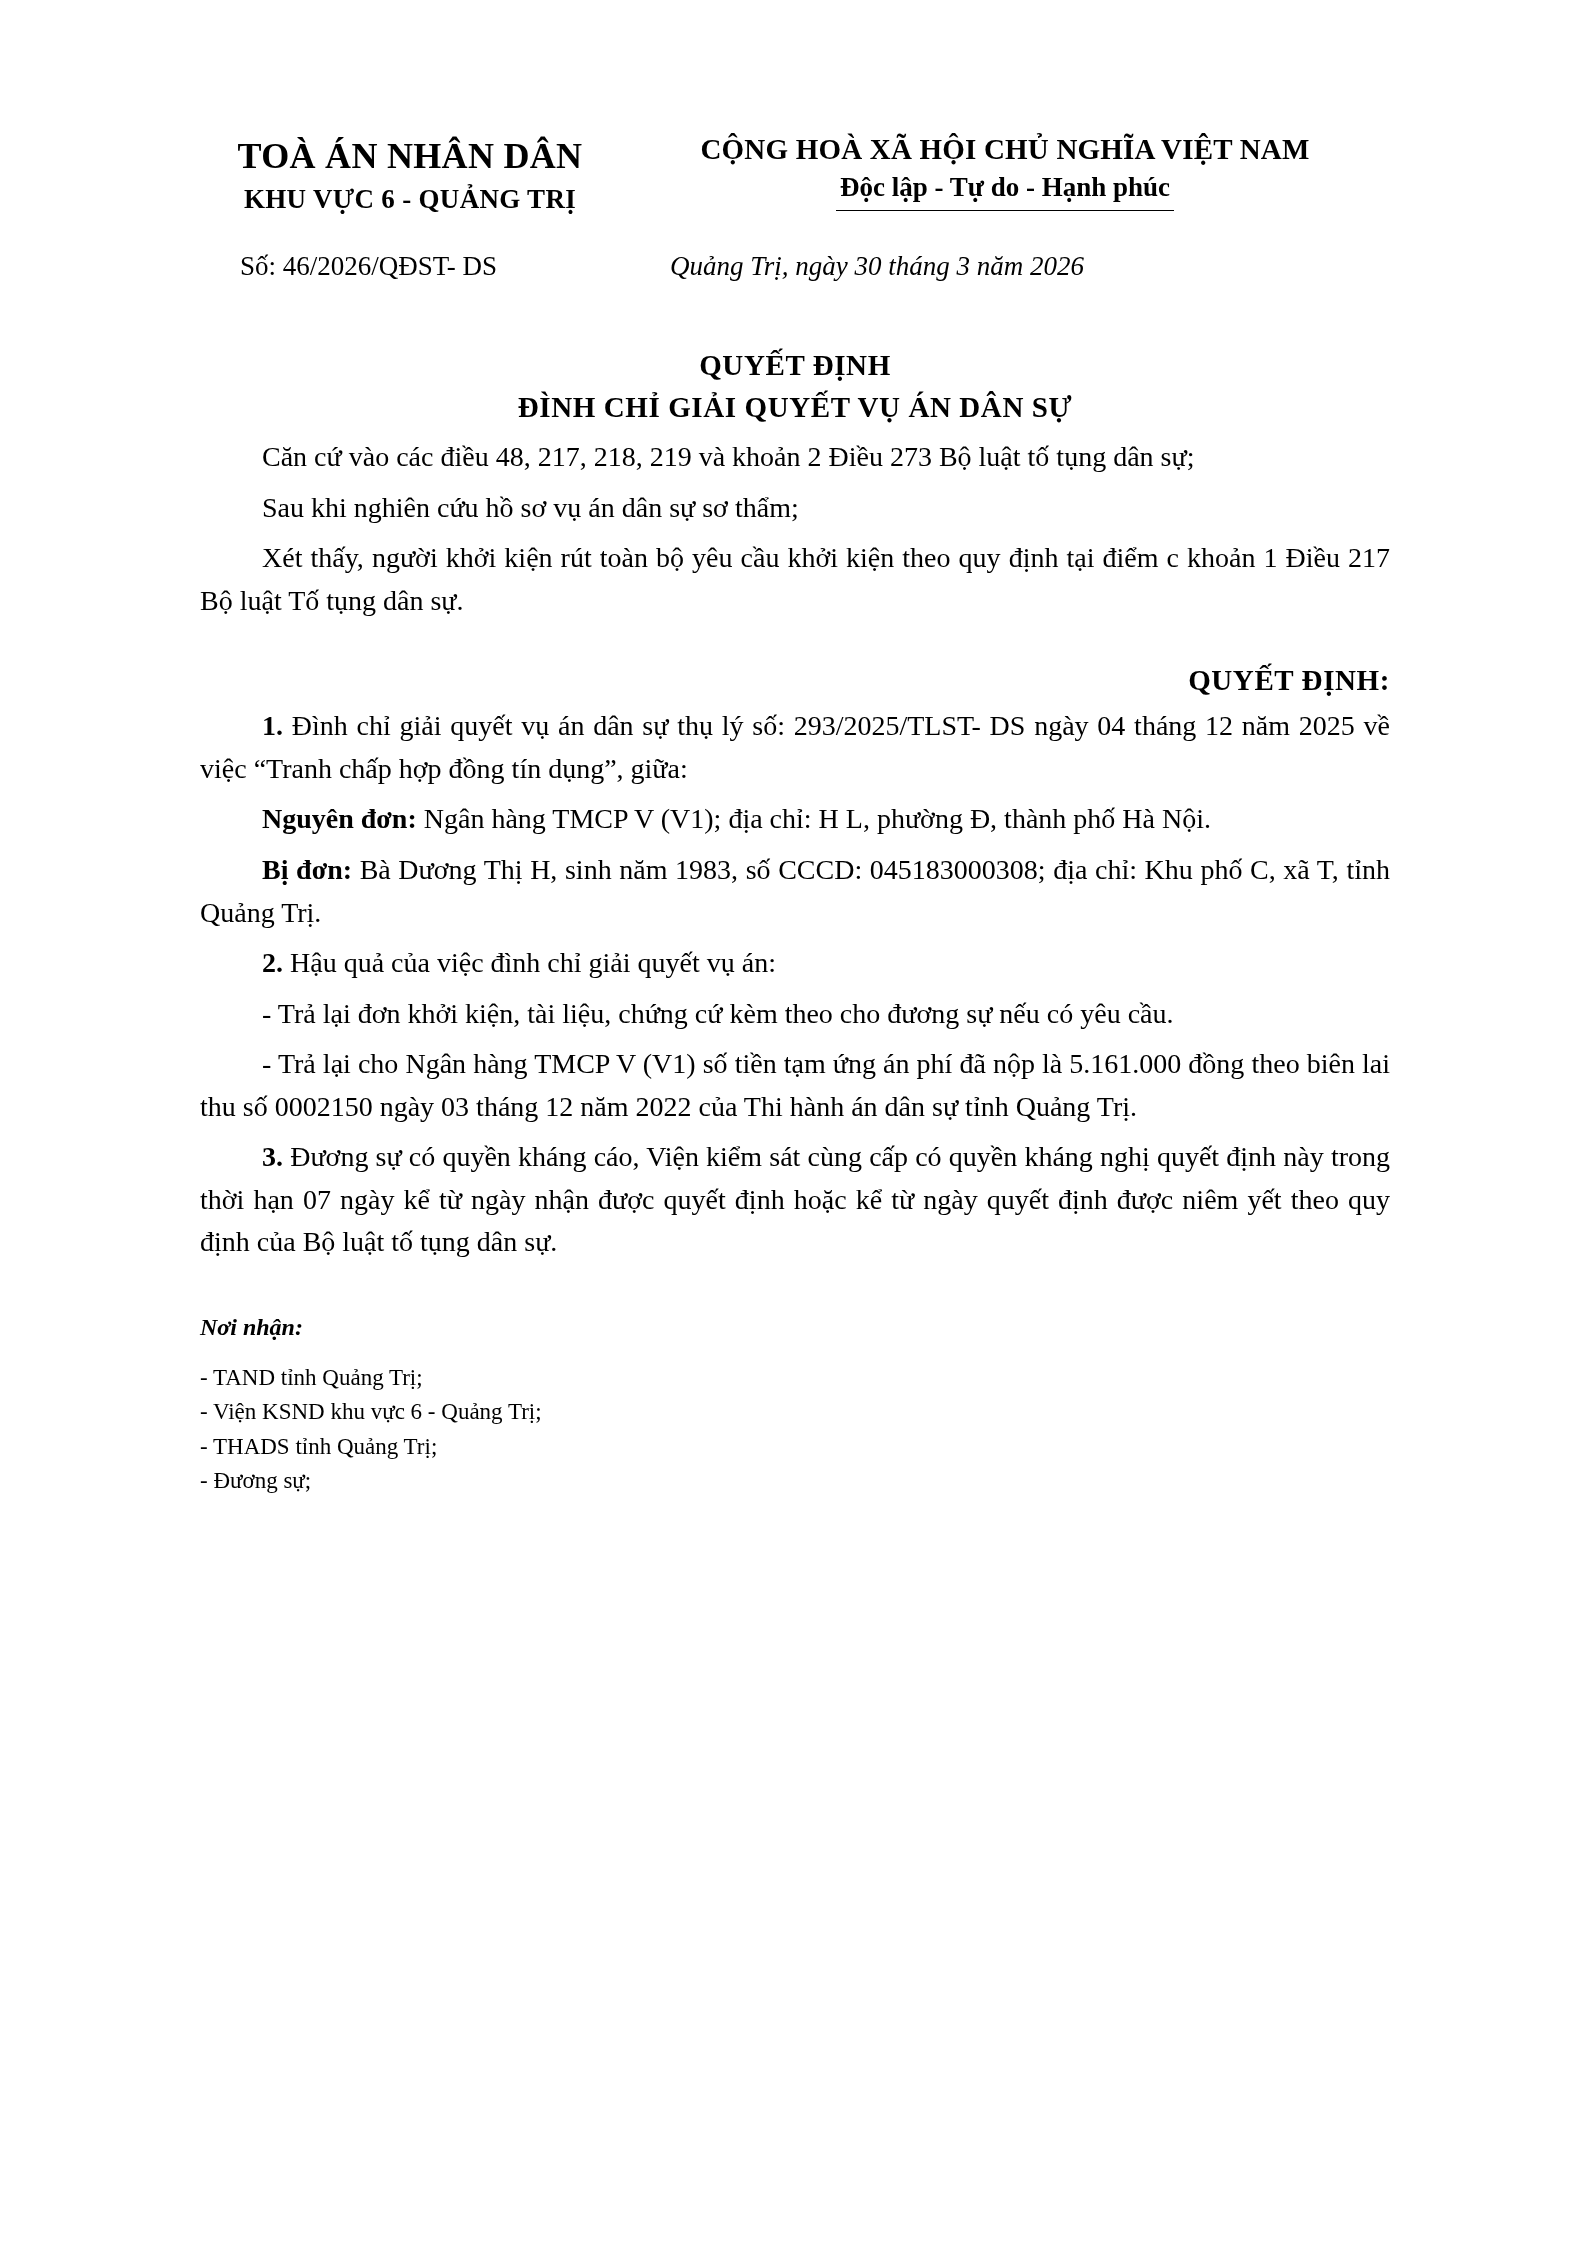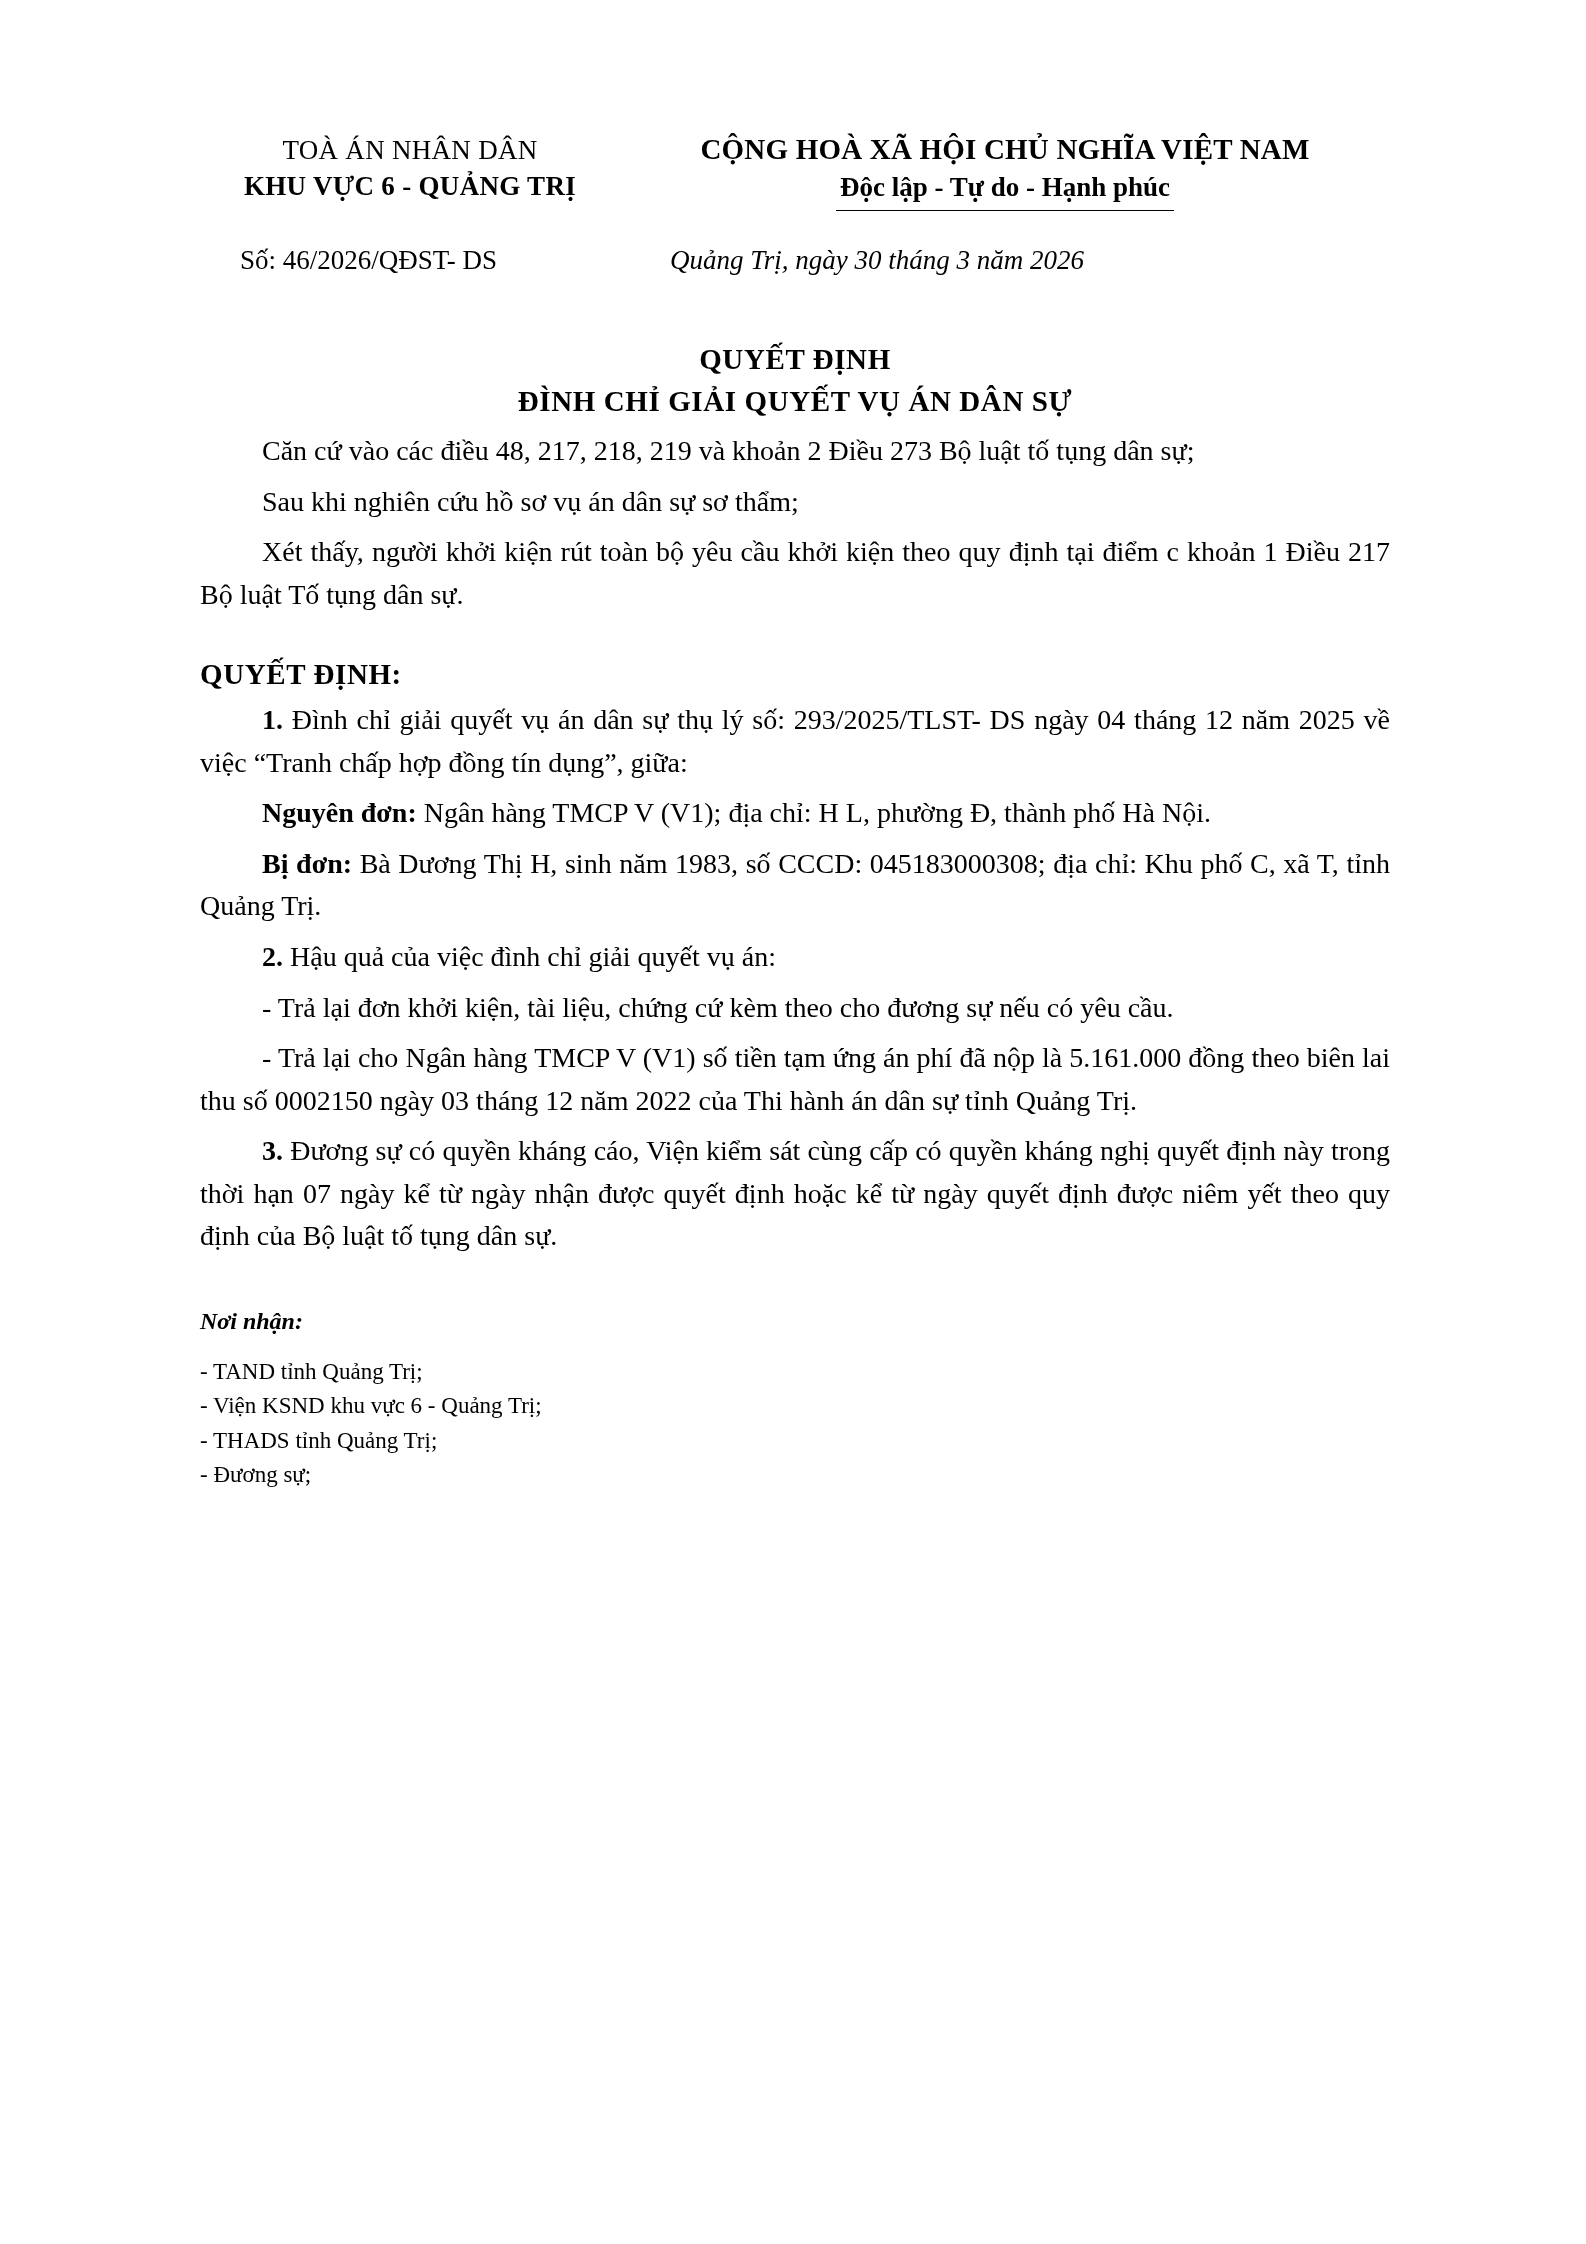--- a/index.html
+++ b/index.html
@@ -39,22 +39,22 @@
   .header-left {
     width: 420px;
     text-align: center;
     padding-top: 2px;
   }
   .header-right {
     flex: 1;
     text-align: center;
   }
   .org-line1 {
-    font-size: 27px;
-    font-weight: normal;
+    font-size: 36px;
+    font-weight: bold;
     letter-spacing: 0.3px;
     line-height: 1.35;
   }
   .org-line2 {
     font-size: 27px;
     font-weight: bold;
     letter-spacing: 0.3px;
     line-height: 1.35;
   }
   .nation-line1 {
@@ -104,21 +104,21 @@
     letter-spacing: 0.6px;
     line-height: 1.45;
   }
   .title-sub {
     font-size: 29px;
     font-weight: bold;
     letter-spacing: 0.6px;
     line-height: 1.45;
   }
   .decision-label {
-    text-align: left;
+    text-align: right;
     font-size: 29px;
     font-weight: bold;
     letter-spacing: 0.6px;
     margin-top: 42px;
     margin-bottom: 8px;
   }
 
   
   .para {
     font-size: 28px;

